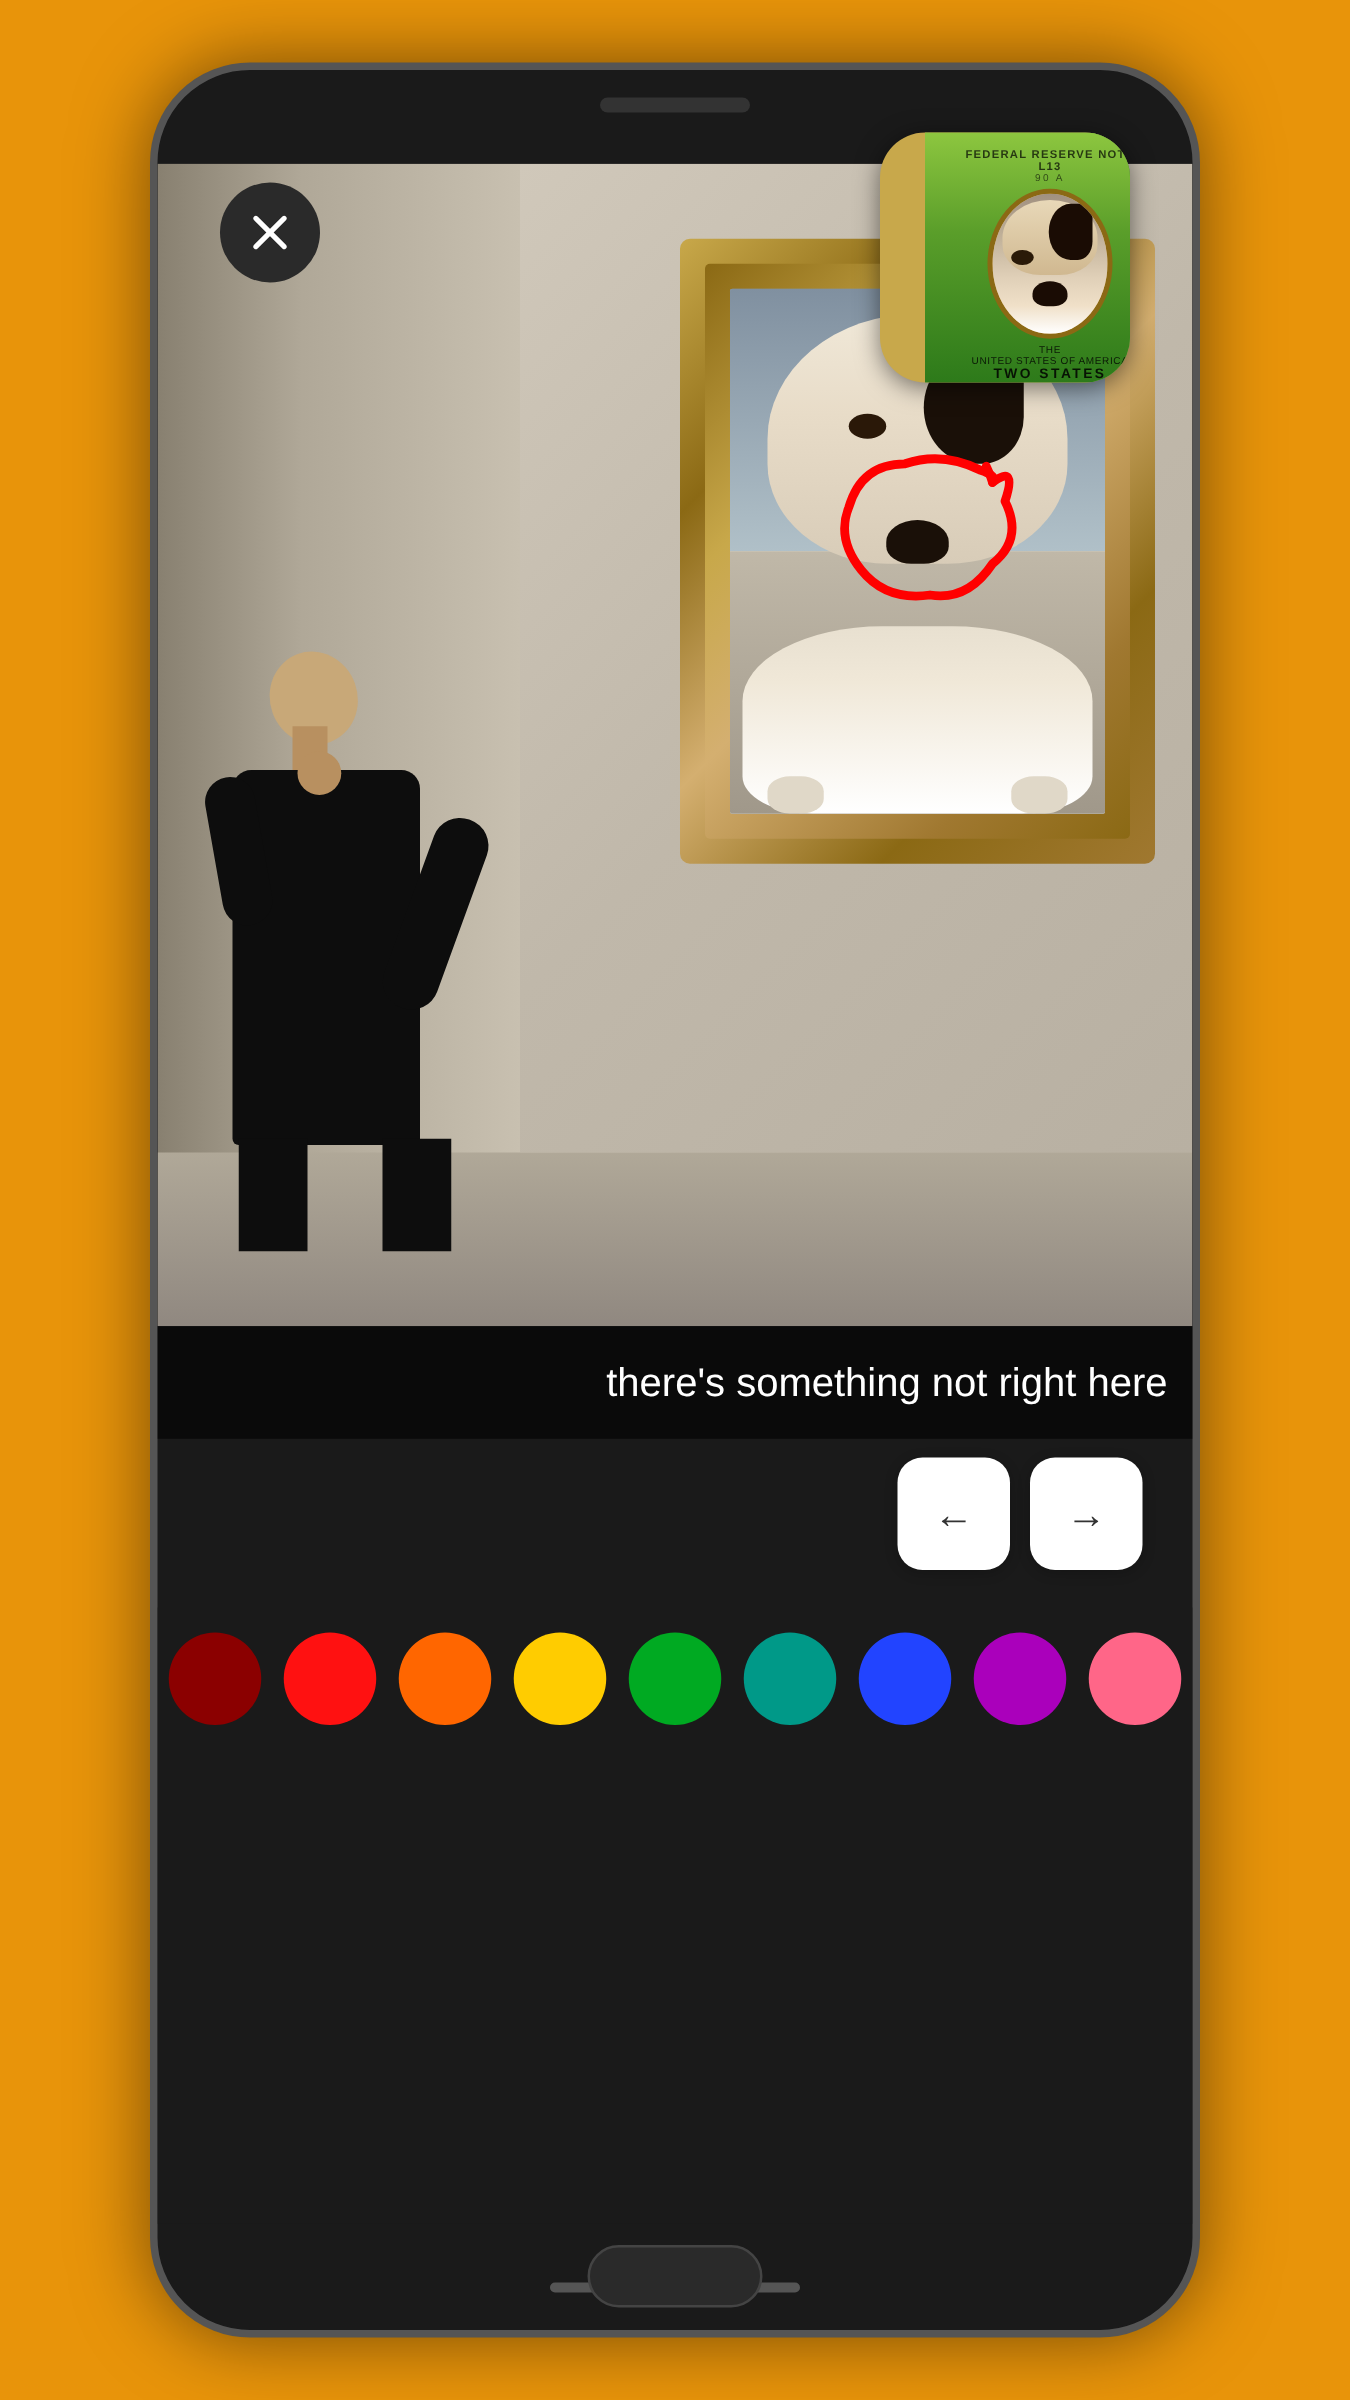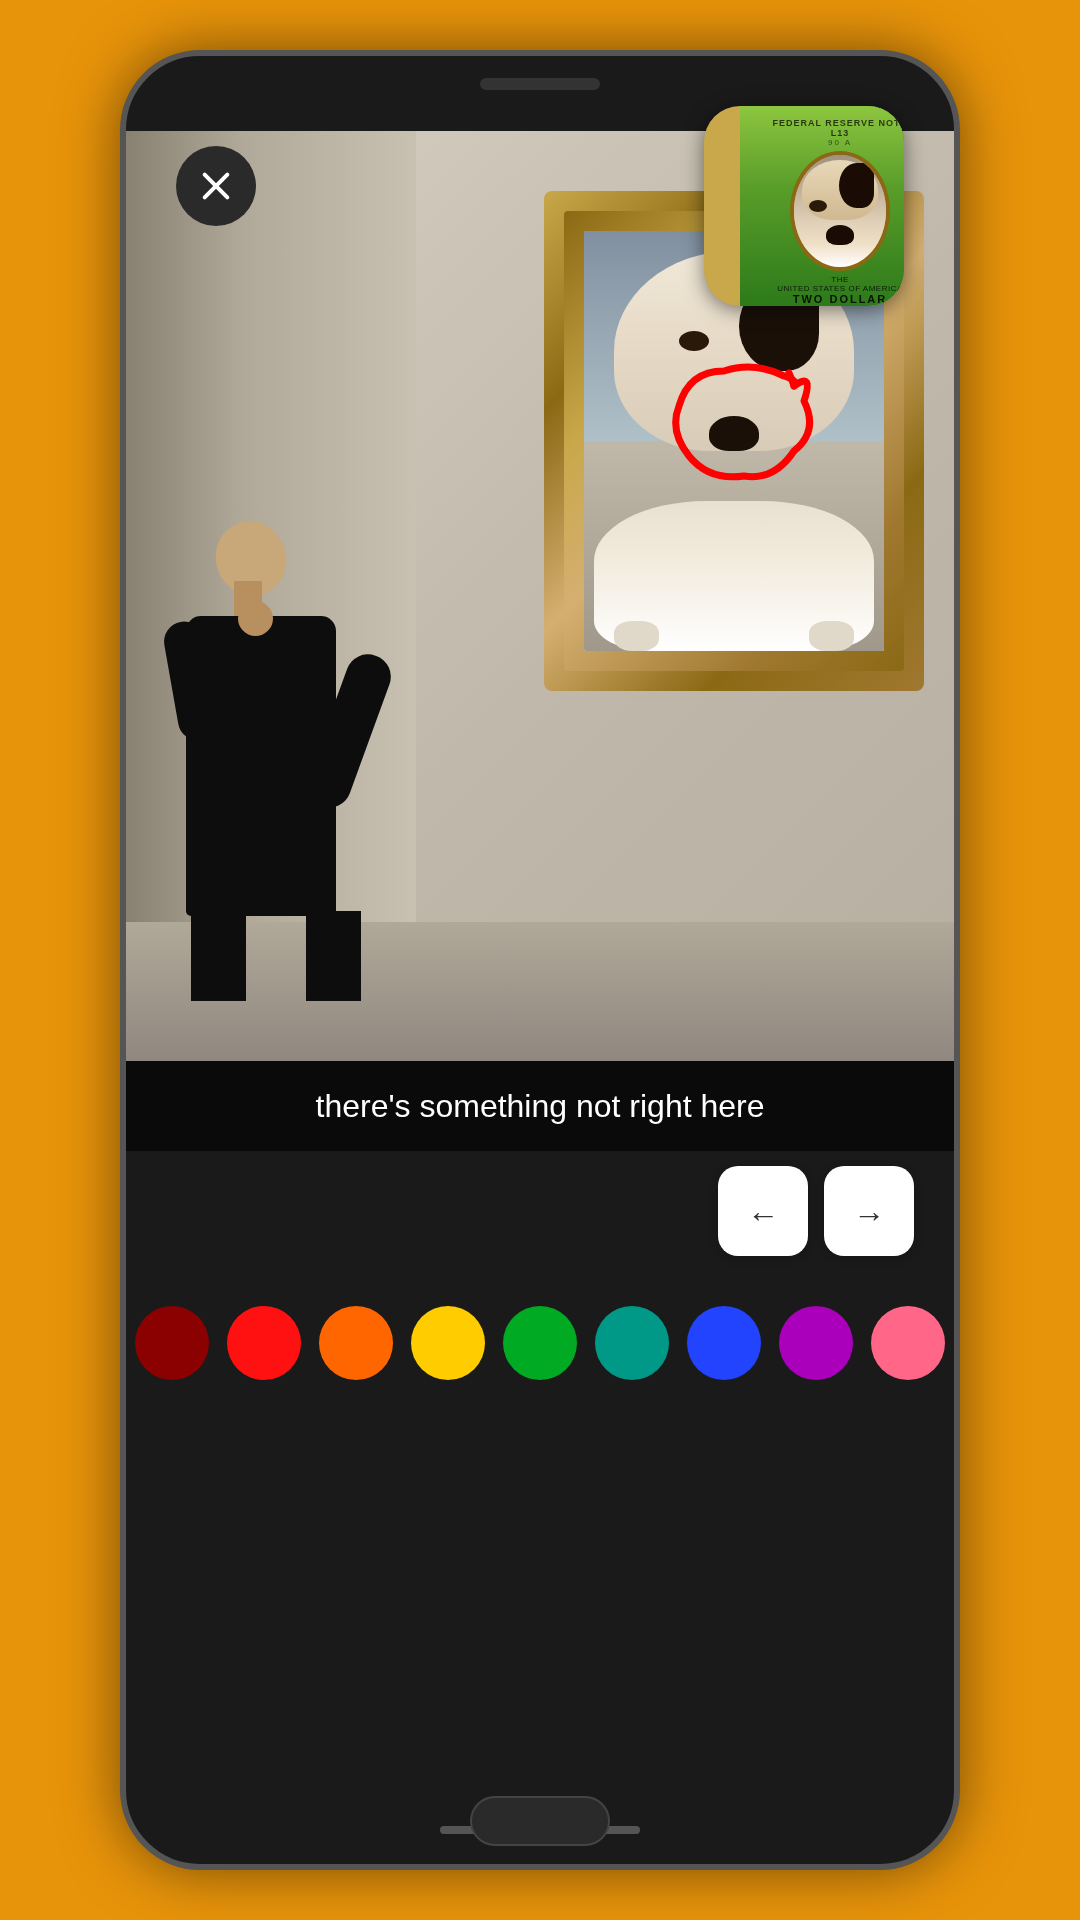--- a/index.html
+++ b/index.html
@@ -280,21 +280,21 @@
 
     .caption-bar {
       position: absolute;
       top: 1005px;
       left: 0;
       right: 0;
       height: 90px;
       background: #0a0a0a;
       display: flex;
       align-items: center;
-      justify-content: center;
+      justify-content: flex-end;
       padding: 0 20px;
     }
     .caption-text {
       color: white;
       font-size: 32px;
       font-weight: 500;
       text-align: center;
       font-family: 'Helvetica Neue', Arial, sans-serif;
     }
 
@@ -417,21 +417,21 @@
         <div class="dollar-oval">
 
           <div style="width:100%;height:100%;background:linear-gradient(180deg,#a09080 0%,#c0b098 30%,#e0d0b8 60%,#f0e0c8 80%,#ffffff 100%);position:relative;overflow:hidden;">
             <div style="position:absolute;top:5px;left:8px;right:8px;height:60px;background:linear-gradient(180deg,#e8d8b8 0%,#d0b890 100%);border-radius:50% 50% 40% 40%;"></div>
             <div style="position:absolute;top:8px;right:12px;width:35px;height:45px;background:#1a0c04;border-radius:60% 30% 40% 60%;"></div>
             <div style="position:absolute;top:45px;left:15px;width:18px;height:12px;background:#2a1a08;border-radius:50%;"></div>
             <div style="position:absolute;top:70px;left:50%;transform:translateX(-50%);width:28px;height:20px;background:#1a0c04;border-radius:50% 50% 40% 40%;"></div>
           </div>
         </div>
         <div class="dollar-bottom-text">THE<br>UNITED STATES OF AMERICA</div>
-        <div class="dollar-two">TWO DOLLAR</div>
+        <div class="dollar-two">TWO STATES</div>
       </div>
     </div>
   </div>
 
   <button class="close-btn" aria-label="Close"></button>
 
   <div class="main-image-area">
 
     <div class="main-image-bg">
       <div class="room-left-wall"></div>

